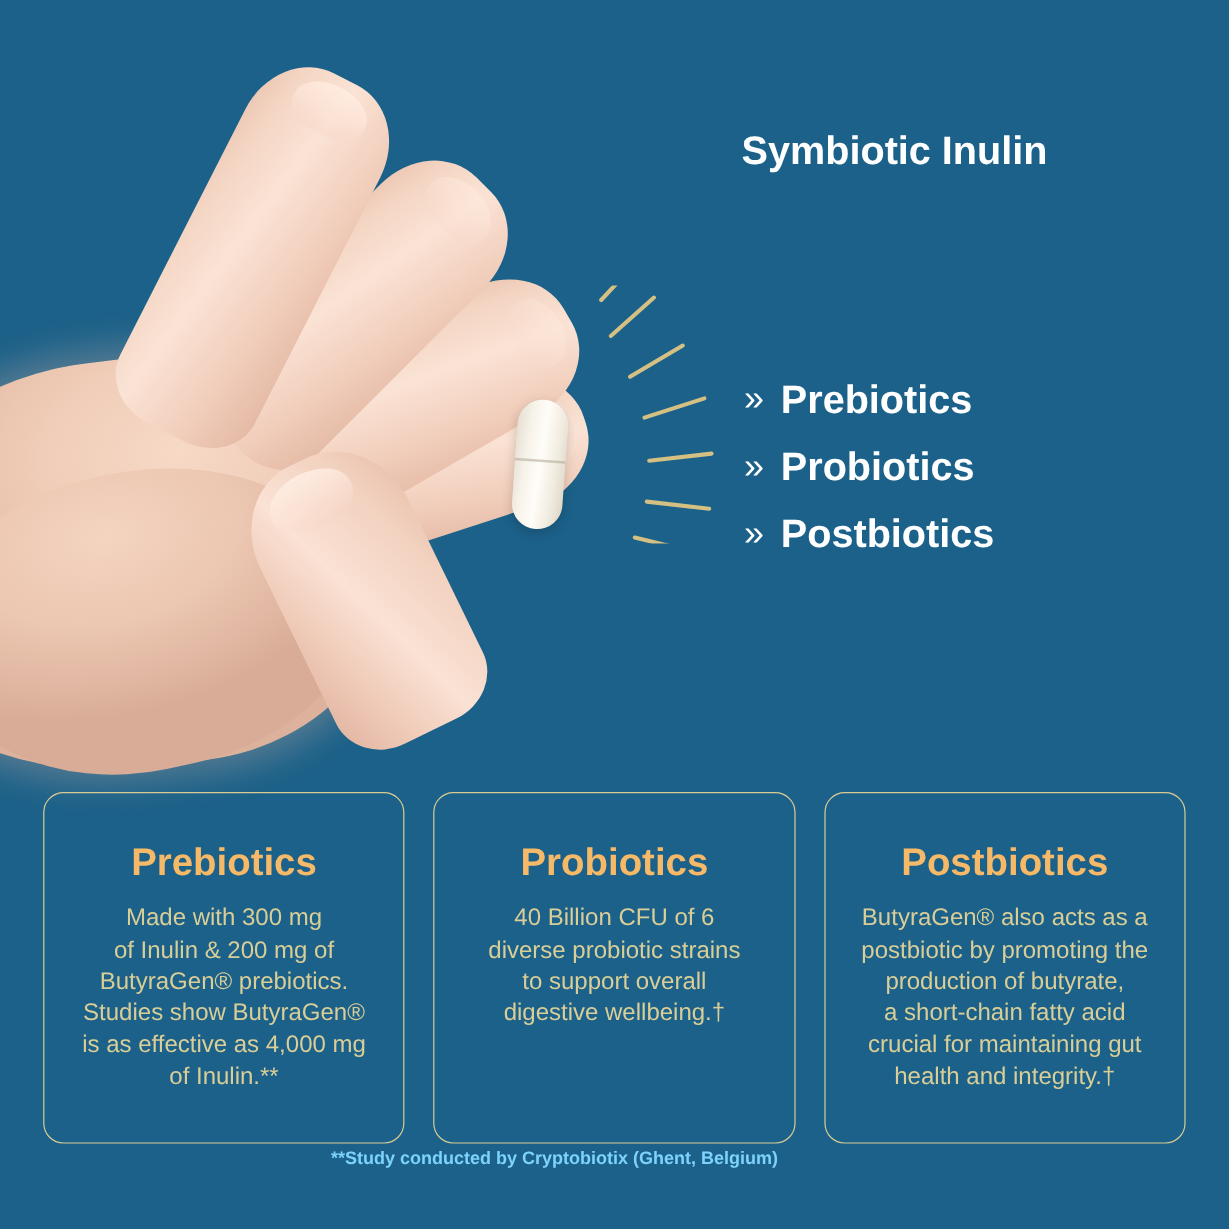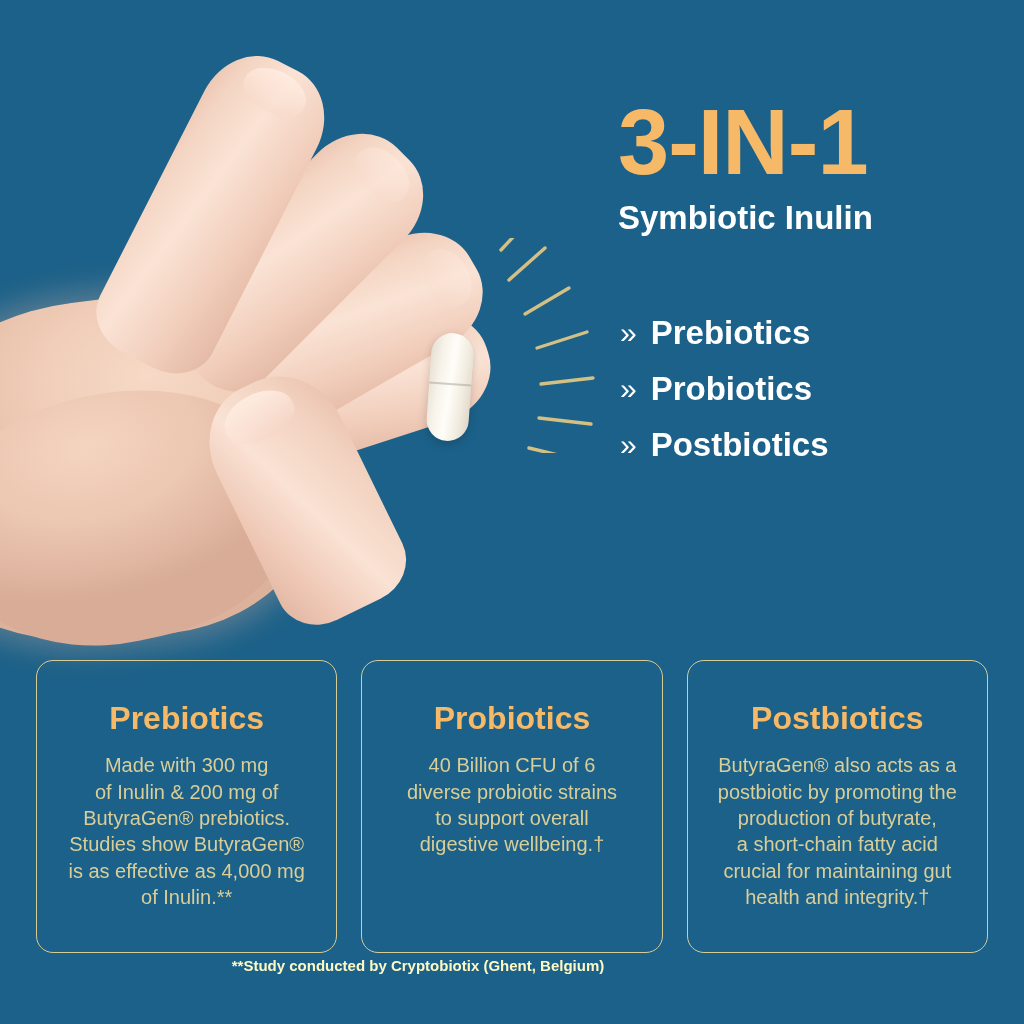--- a/index.html
+++ b/index.html
@@ -261,21 +261,22 @@
   }
 
   #footnote {
     position: absolute;
     left: 0;
     top: 957px;
     width: 836px;
     text-align: center;
     font-size: 15px;
     font-weight: 700;
-    color: #fef9c3;
+    color: #7dd3fc;
+    padding-left: 44px;
   }
 </style>
 </head>
 <body>
 
 <div id="stage">
 
   <div id="hand-photo">
     <div class="palm"></div>
     <div class="palm2"></div>
@@ -297,21 +298,20 @@
       <line x1="30" y1="76" x2="74" y2="50"></line>
       <line x1="42" y1="110" x2="92" y2="94"></line>
       <line x1="46" y1="146" x2="98" y2="140"></line>
       <line x1="44" y1="180" x2="96" y2="186"></line>
       <line x1="34" y1="210" x2="84" y2="222"></line>
       <line x1="6" y1="12" x2="34" y2="-18"></line>
     </g>
   </svg>
 
   <div id="headline-block">
-    <div id="title-3in1">3-IN-1</div>
     <div id="subtitle">
       <span class="sub-line">Symbiotic Inulin</span>
     </div>
   </div>
 
   <ul id="bullet-list">
     <li class="bullet-item">
       <span class="bullet-chevron">»</span>
       <span class="bullet-label">Prebiotics</span>
     </li>

